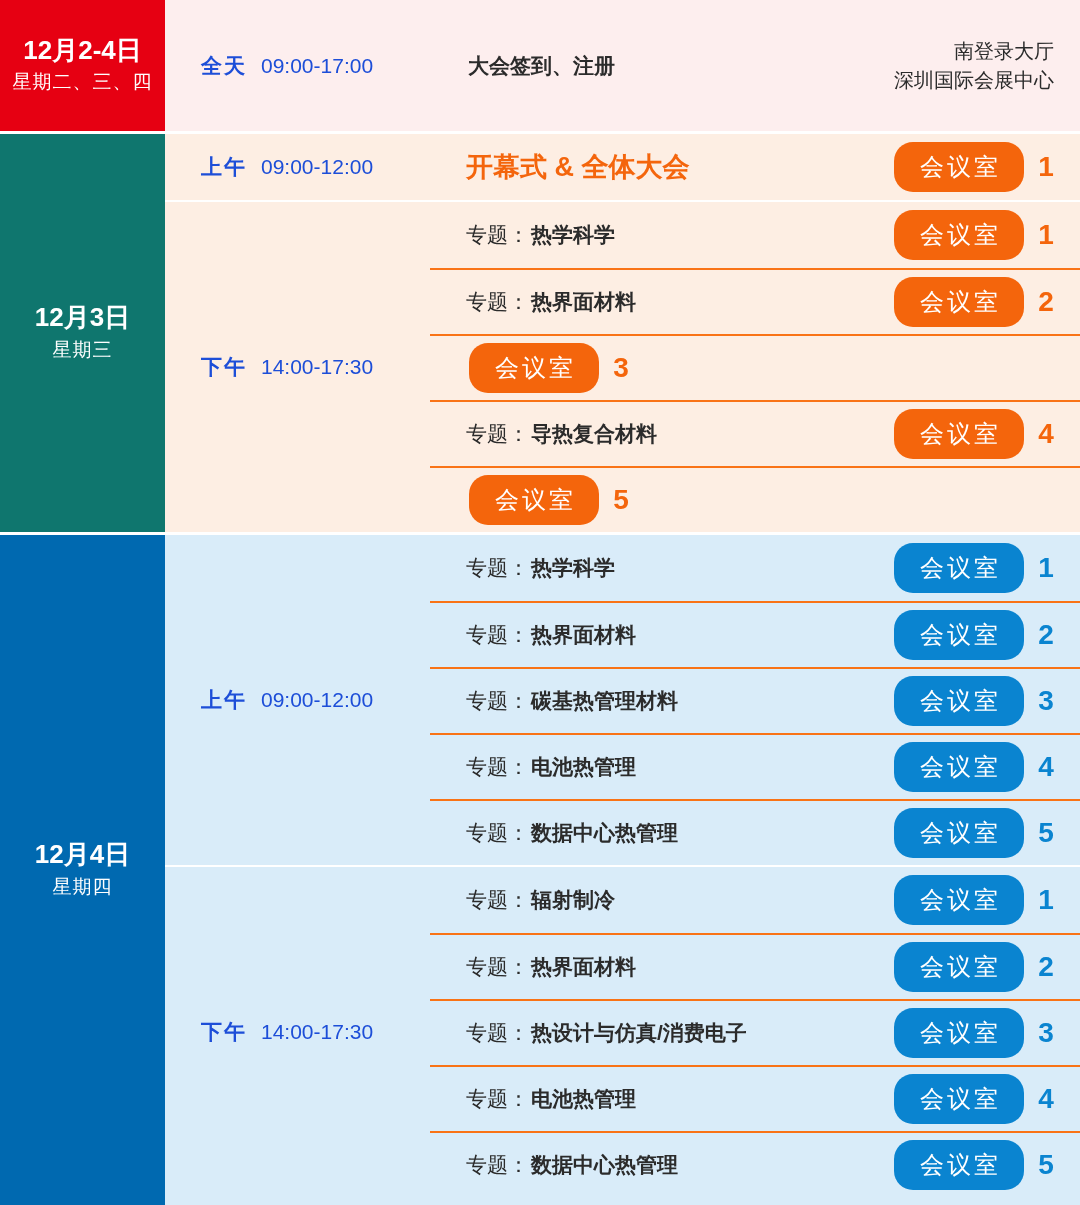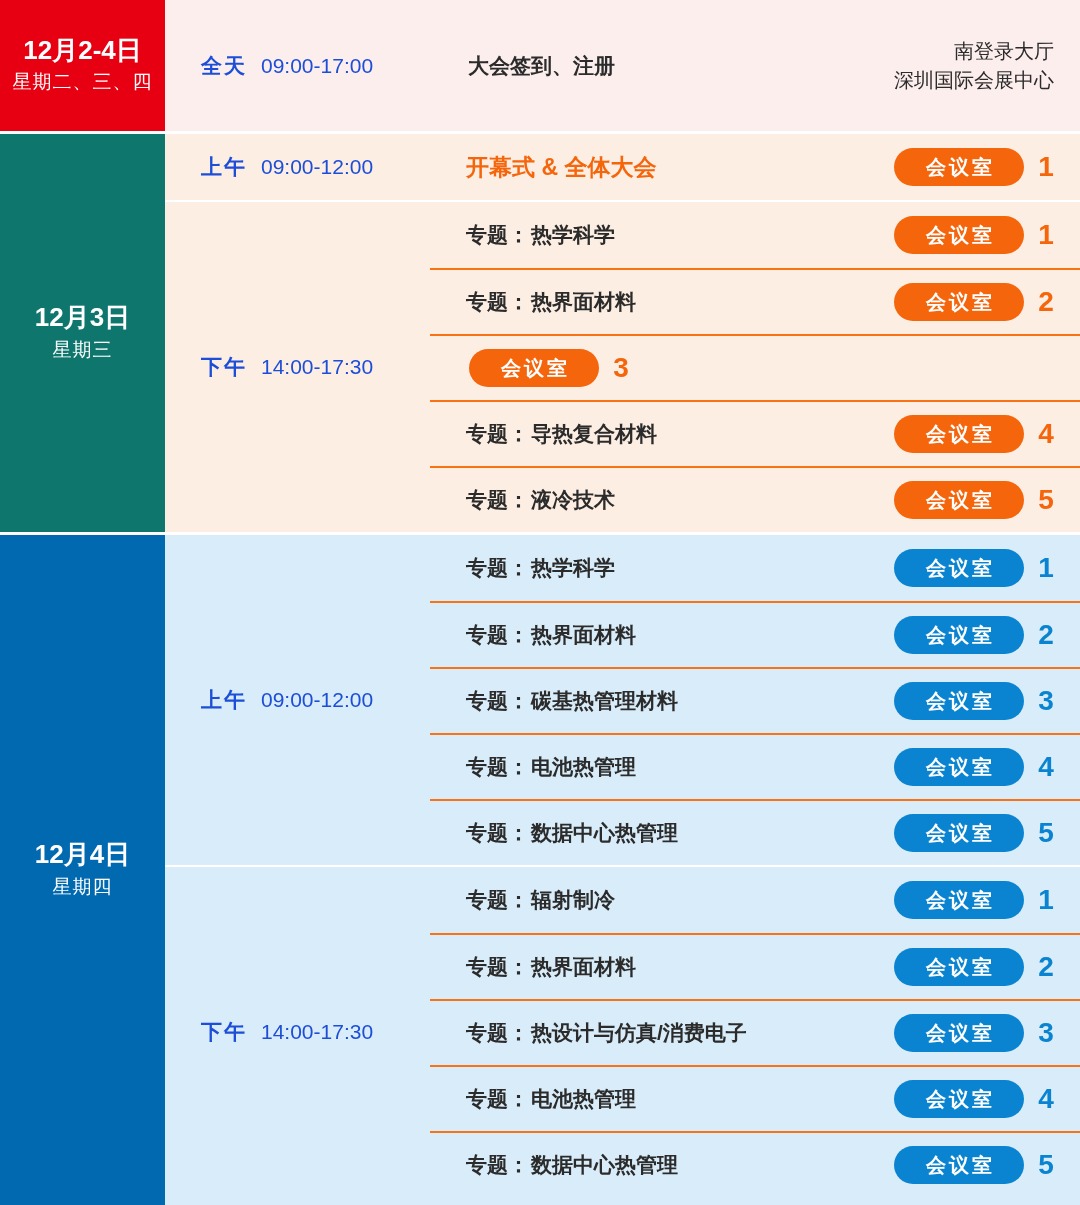--- a/index.html
+++ b/index.html
@@ -101,26 +101,26 @@
   }
   .row + .row { border-top: 2px solid #f97316; }
 
   .topic {
     flex: 1 1 auto;
     padding-left: 36px;
     font-size: 21px;
     color: #2b2b2b;
     white-space: nowrap;
   }
-  .topic .label { font-weight: bold; }
+  .topic .label { font-weight: normal; }
   .topic .name  { font-weight: bold; margin-left: 2px; }
   .topic.highlight {
     color: #f4650c;
     font-weight: bold;
-    font-size: 23px;
+    font-size: 27px;
   }
 
   .venue {
     flex: 0 0 220px;
     padding-right: 26px;
     text-align: right;
     font-size: 20px;
     color: #2b2b2b;
     line-height: 1.45;
     white-space: nowrap;
@@ -132,25 +132,25 @@
     align-items: center;
     justify-content: flex-end;
     padding-right: 22px;
     gap: 10px;
   }
   .room-pill {
     display: inline-flex;
     align-items: center;
     justify-content: center;
     min-width: 130px;
-    height: 38px;
+    height: 50px;
     border-radius: 19px;
     color: #ffffff;
-    font-size: 20px;
-    font-weight: bold;
+    font-size: 24px;
+    font-weight: normal;
     letter-spacing: 3px;
     text-indent: 3px;
   }
   .room-pill.orange { background: #f4650c; }
   .room-pill.blue   { background: #0a84d0; }
   .room-num {
     font-size: 28px;
     font-weight: bold;
     width: 24px;
     text-align: center;
@@ -257,23 +257,20 @@
             <div class="topic">
               <span class="label">专题：</span><span class="name">导热复合材料</span>
             </div>
             <div class="room">
               <span class="room-pill orange">会议室</span>
               <span class="room-num orange">4</span>
             </div>
           </div>
 
           <div class="row">
-            <div class="topic">
-              <span class="label">专题：</span><span class="name">液冷技术</span>
-            </div>
             <div class="room">
               <span class="room-pill orange">会议室</span>
               <span class="room-num orange">5</span>
             </div>
           </div>
 
         </div>
       </div>
     </div>
   </div>

